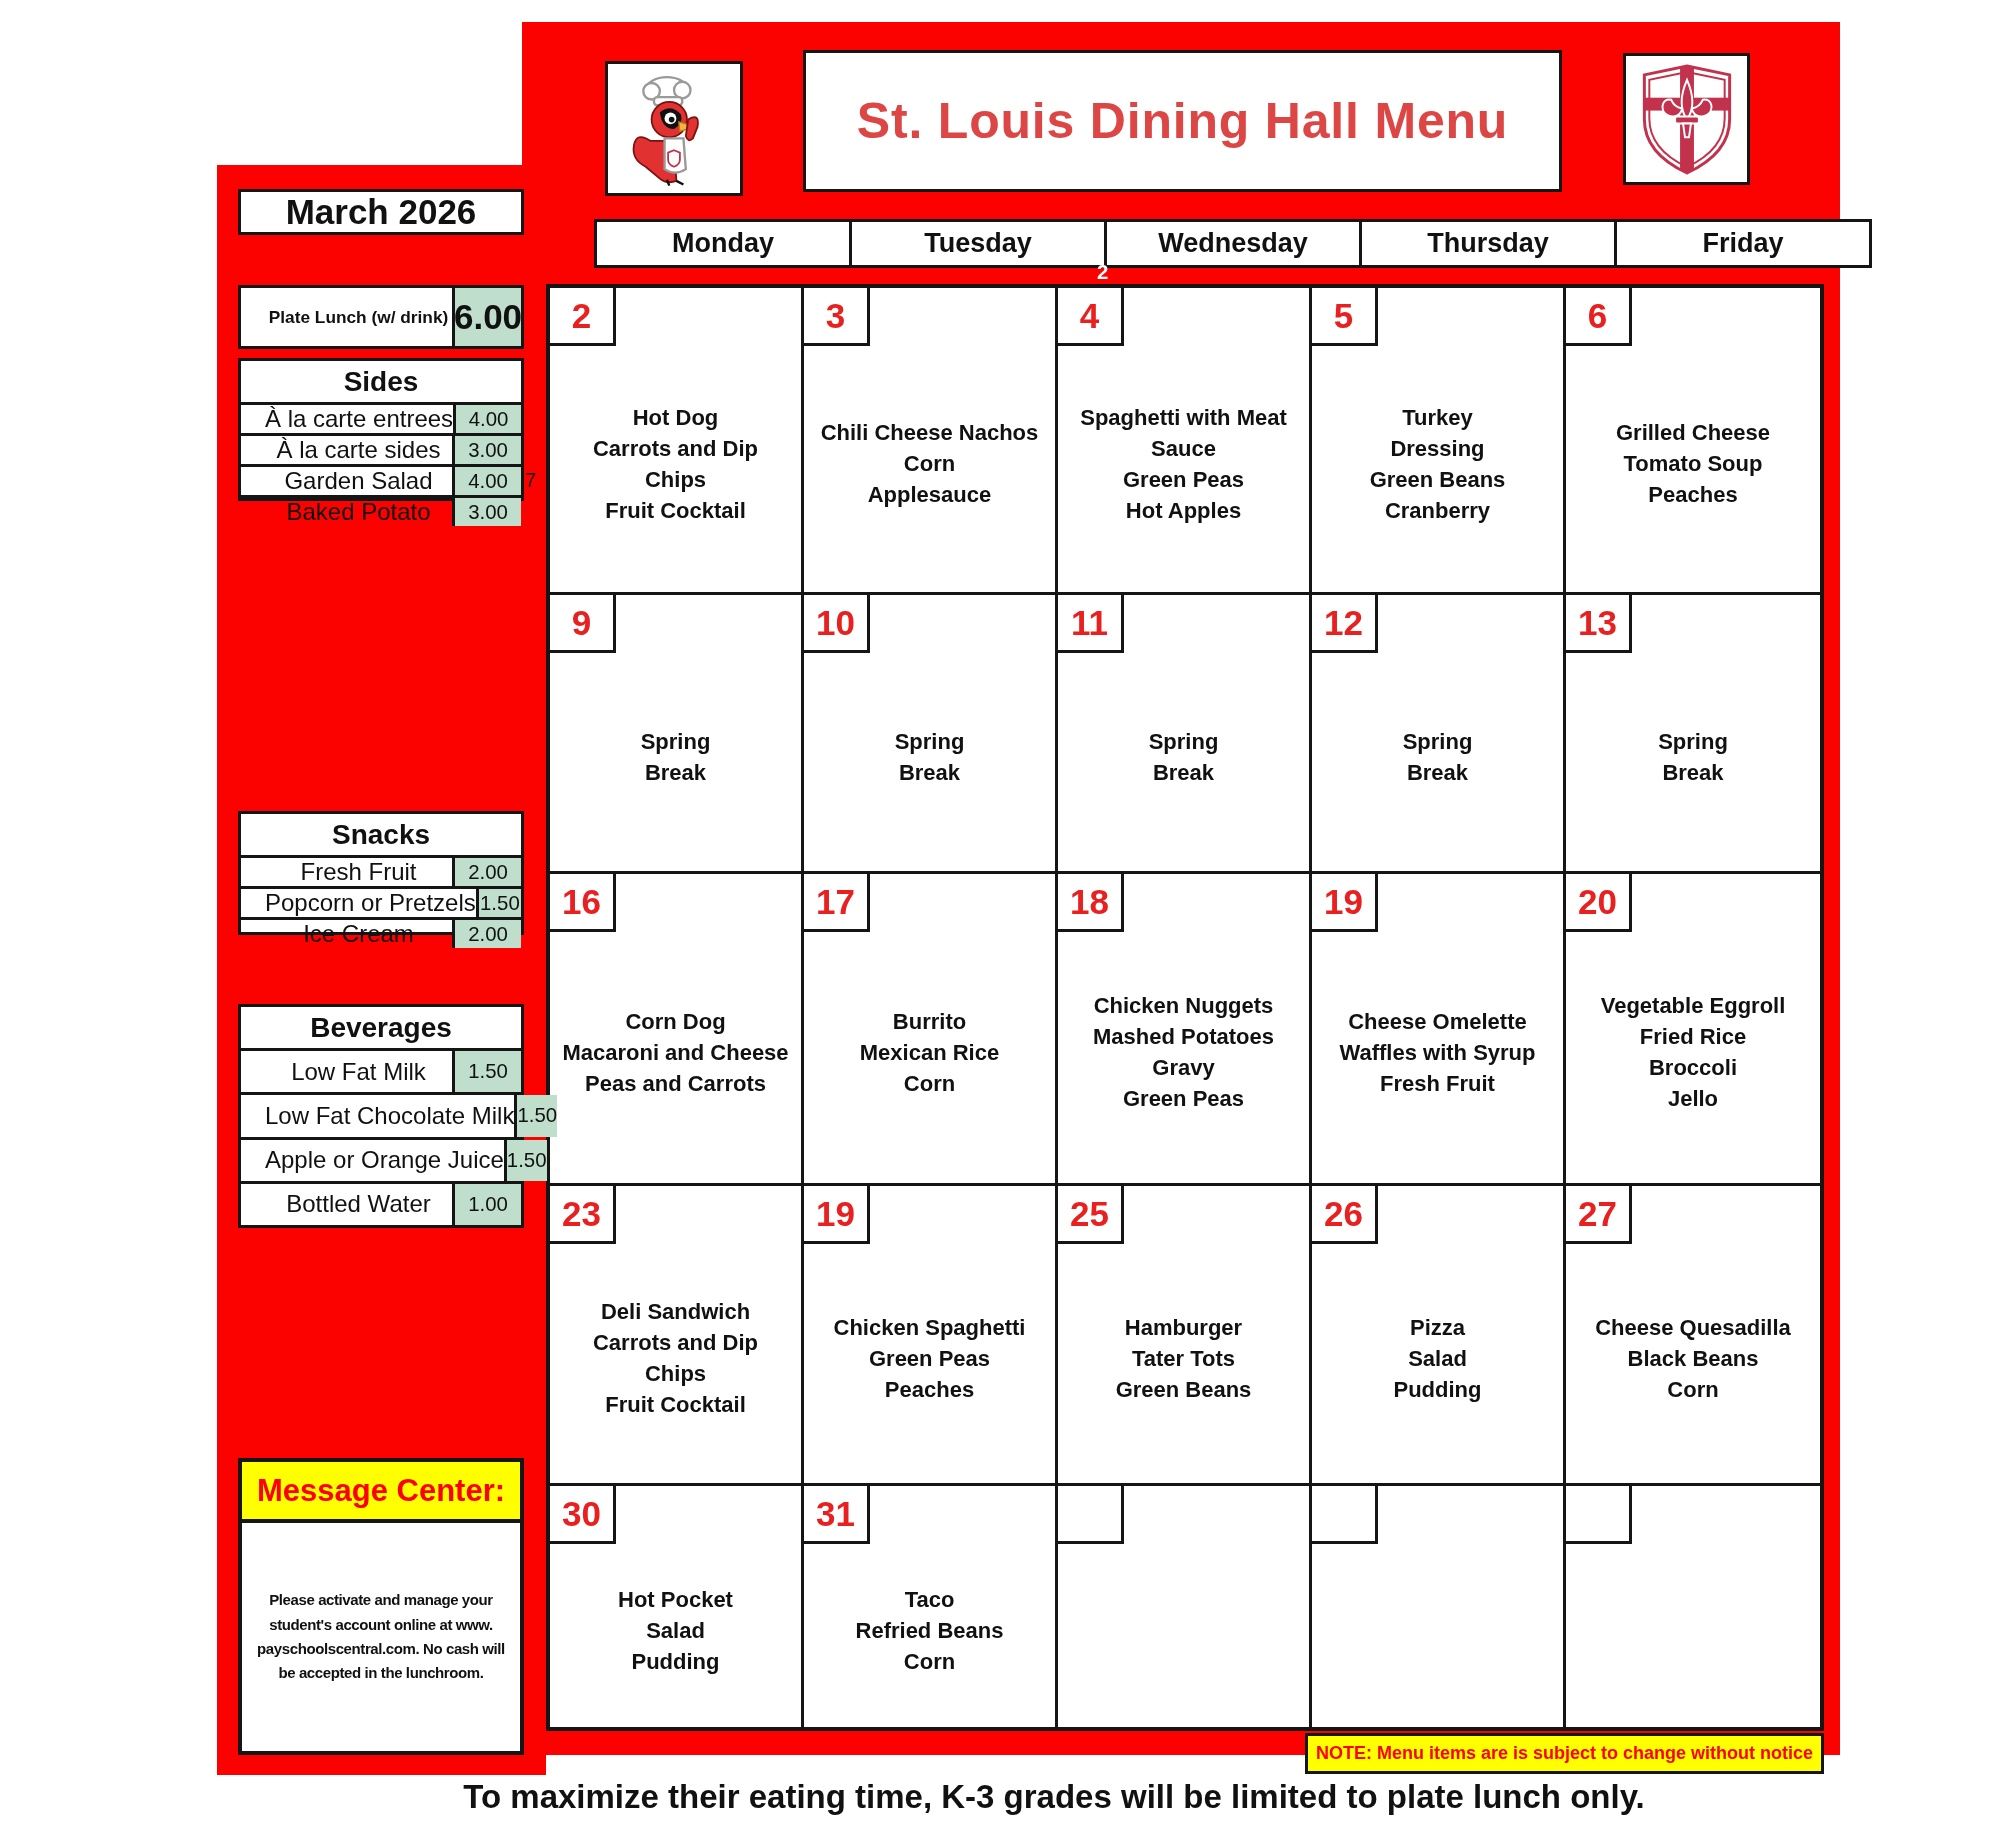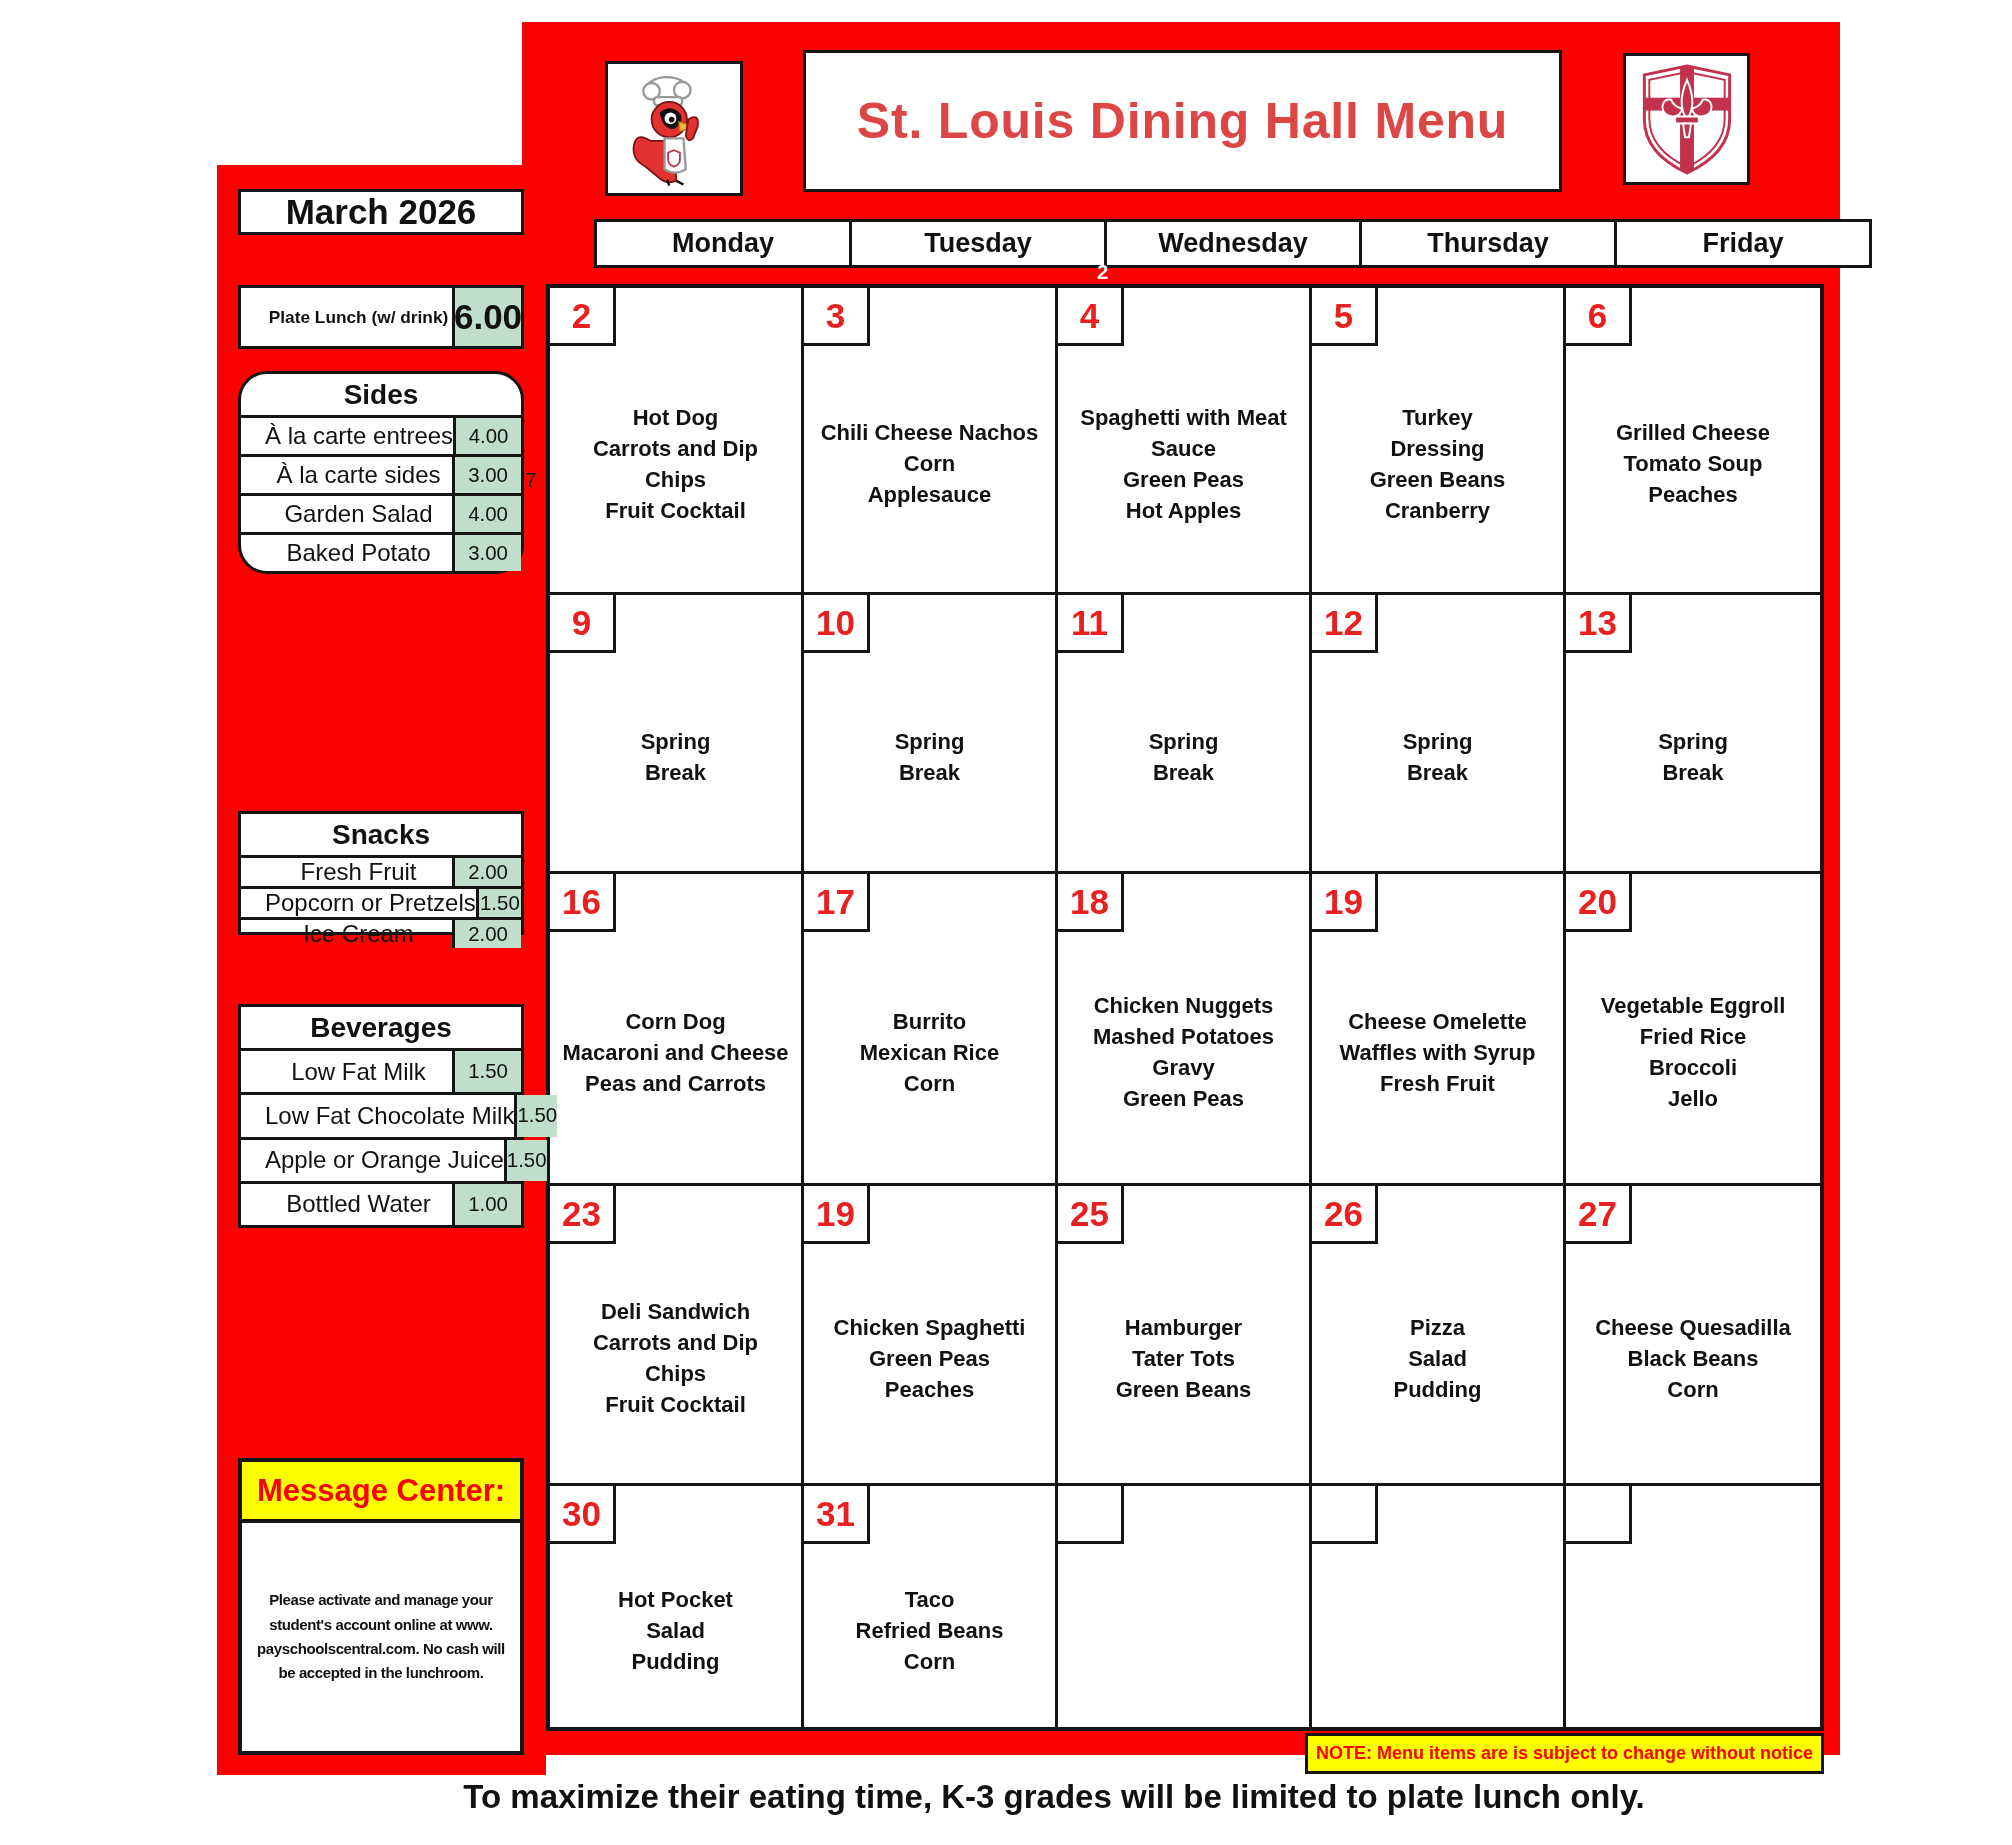--- a/index.html
+++ b/index.html
@@ -43,21 +43,21 @@
   
   .side-box{left:238px;width:286px;background:#fff;border:3.9px solid #151515;}
   .month-box{top:189px;height:46px;display:flex;align-items:center;justify-content:center;
              font-size:35px;font-weight:bold;}
   .plate-box{top:285px;height:64px;display:flex;}
   .plate-label{flex:1;display:flex;align-items:center;justify-content:center;
                font-size:17.3px;font-weight:bold;white-space:nowrap;padding-left:24px;}
   .plate-price{width:69px;background:var(--price-green,#bfdfcc);border-left:3.9px solid #151515;
                display:flex;align-items:center;justify-content:center;font-size:35px;font-weight:bold;box-sizing:border-box;}
   .section{display:flex;flex-direction:column;}
-  .sec-sides{top:371px;height:203px;border-radius:29px;}
+  .sec-sides{top:358px;height:143px;}
   .sec-snacks{top:811px;height:124px;}
   .sec-beverages{top:1004px;height:224px;}
   .sec-header{flex:0 0 41px;display:flex;align-items:center;justify-content:center;
               font-size:28px;font-weight:bold;border-bottom:3.1px solid #151515;}
   .sec-rows{flex:1;display:flex;flex-direction:column;}
   .sec-row{flex:1;display:flex;border-bottom:3.1px solid #151515;}
   .sec-row:last-child{border-bottom:none;}
   .row-label{flex:1;display:flex;align-items:center;justify-content:center;
              font-size:24px;white-space:nowrap;overflow:visible;margin-left:24px;}
   .row-price{width:69px;border-left:3.1px solid #151515;background:var(--price-green,#bfdfcc);

